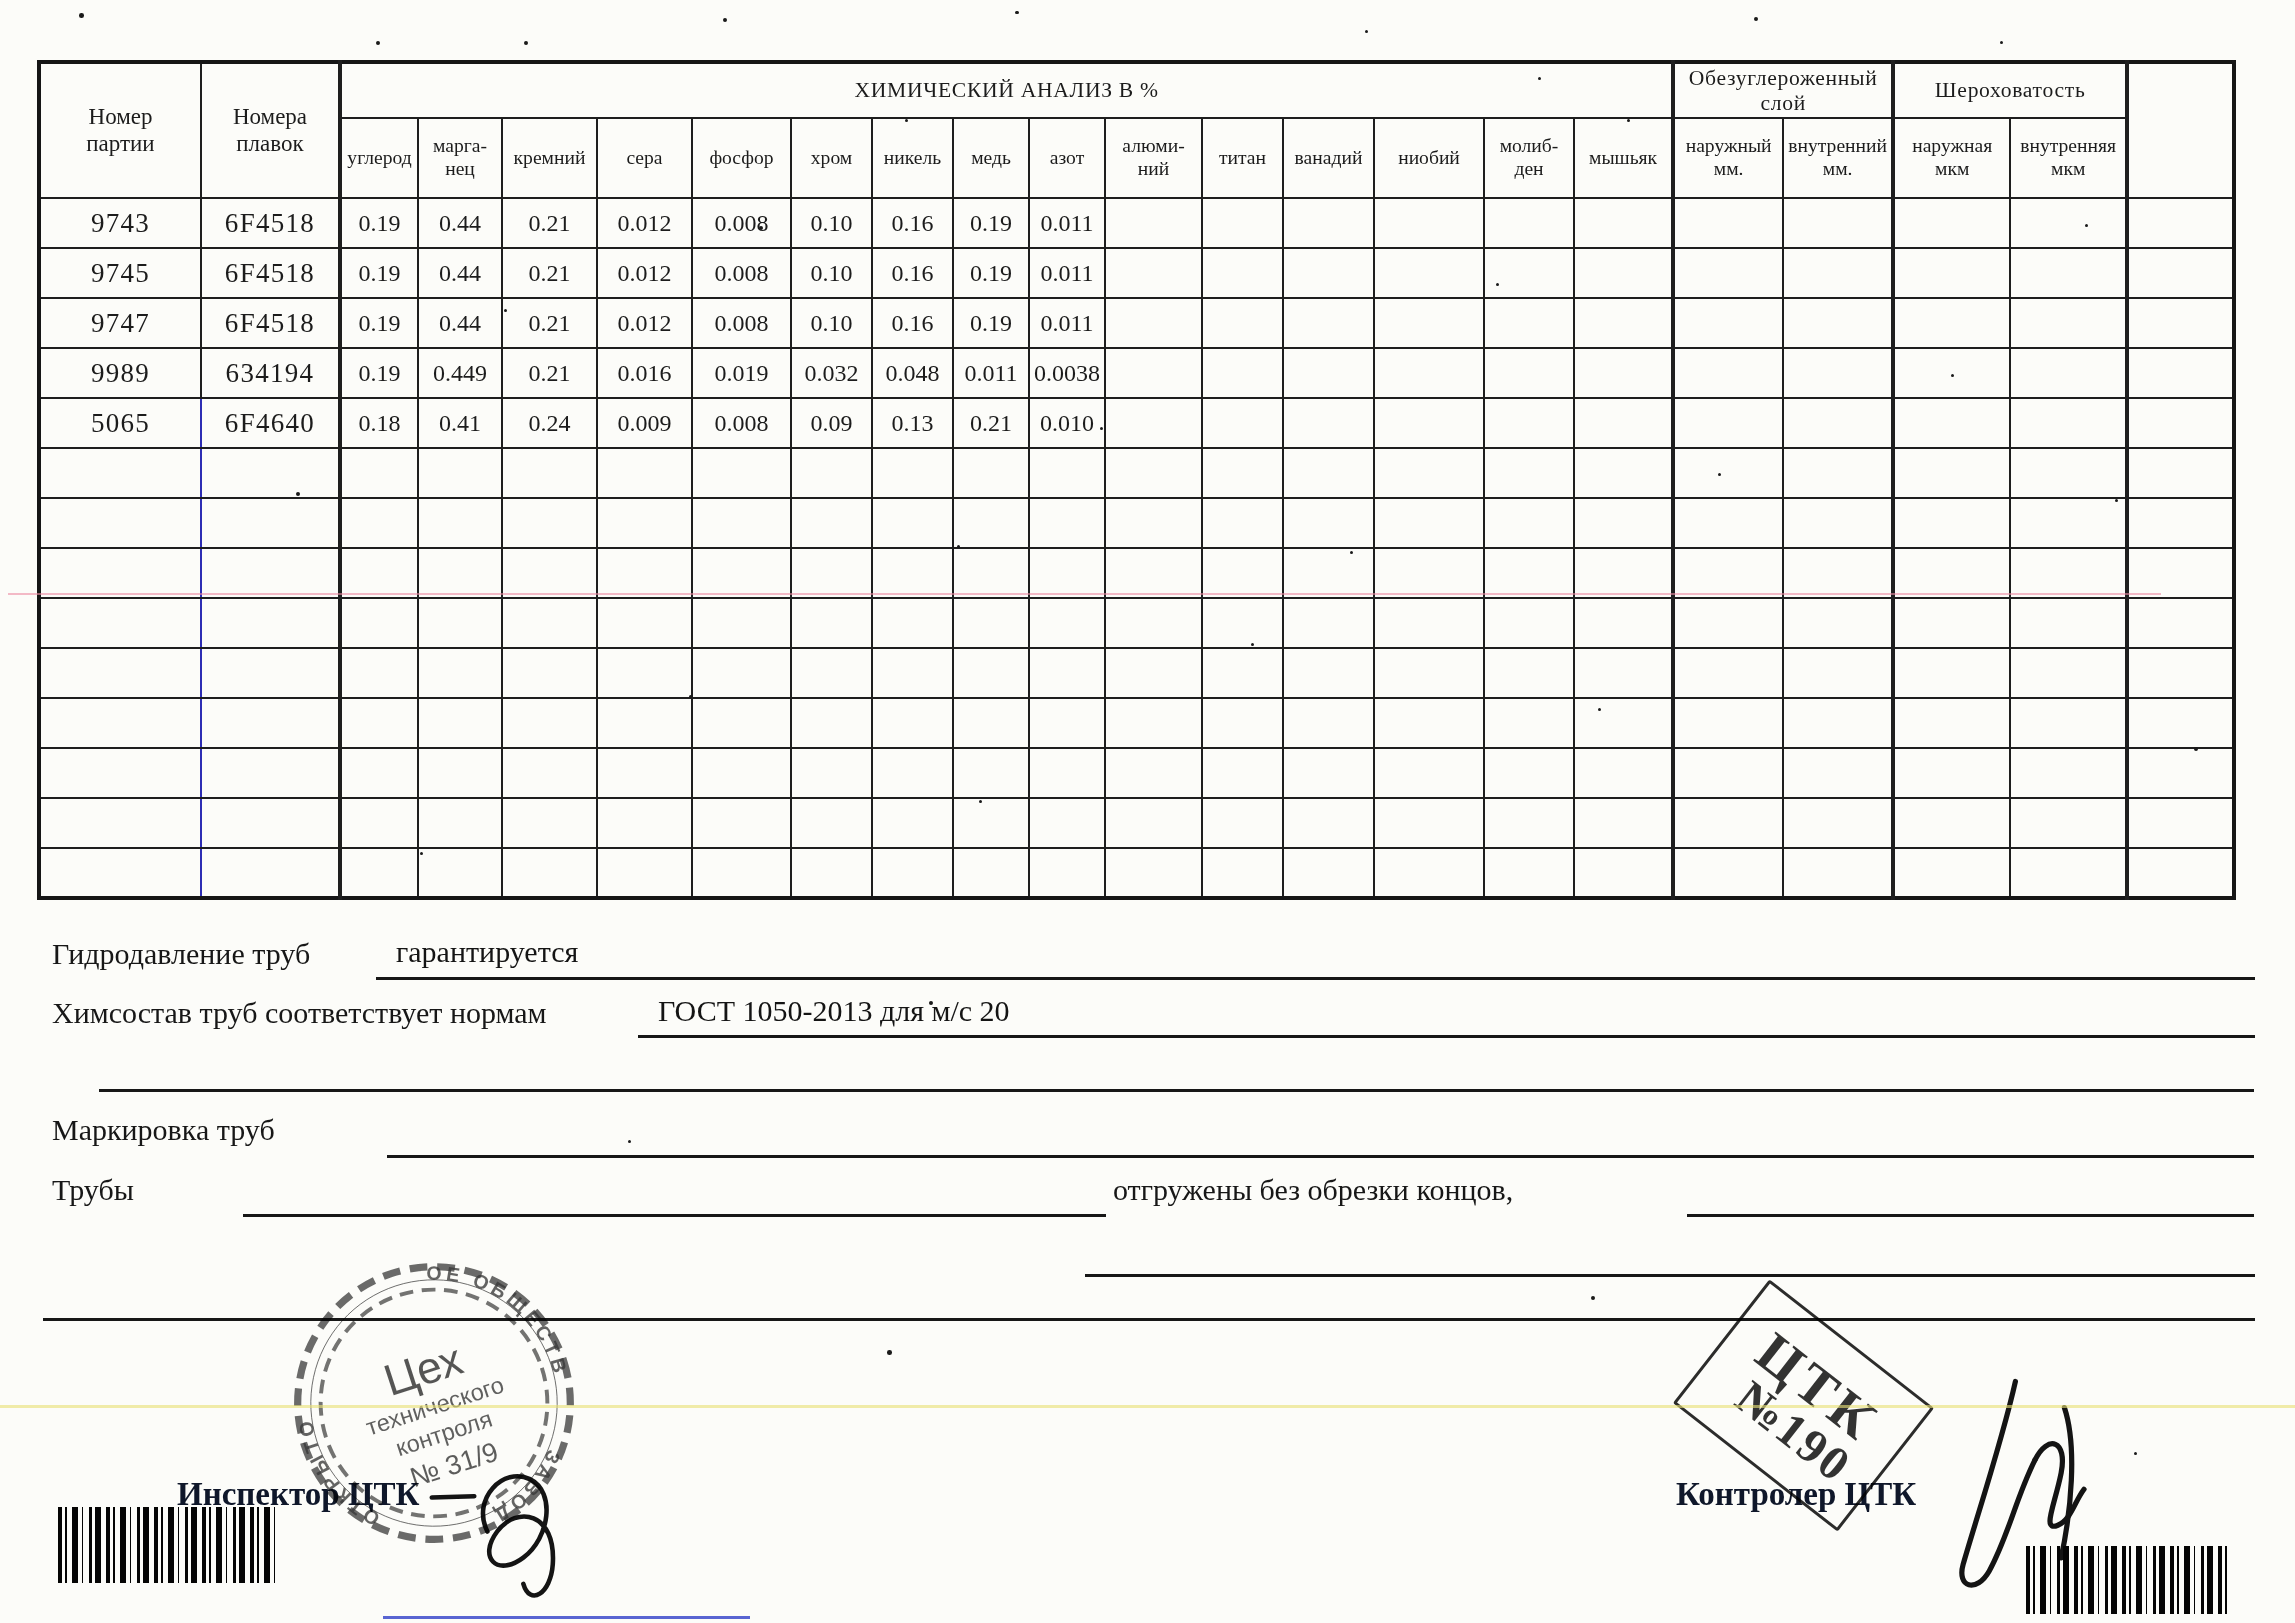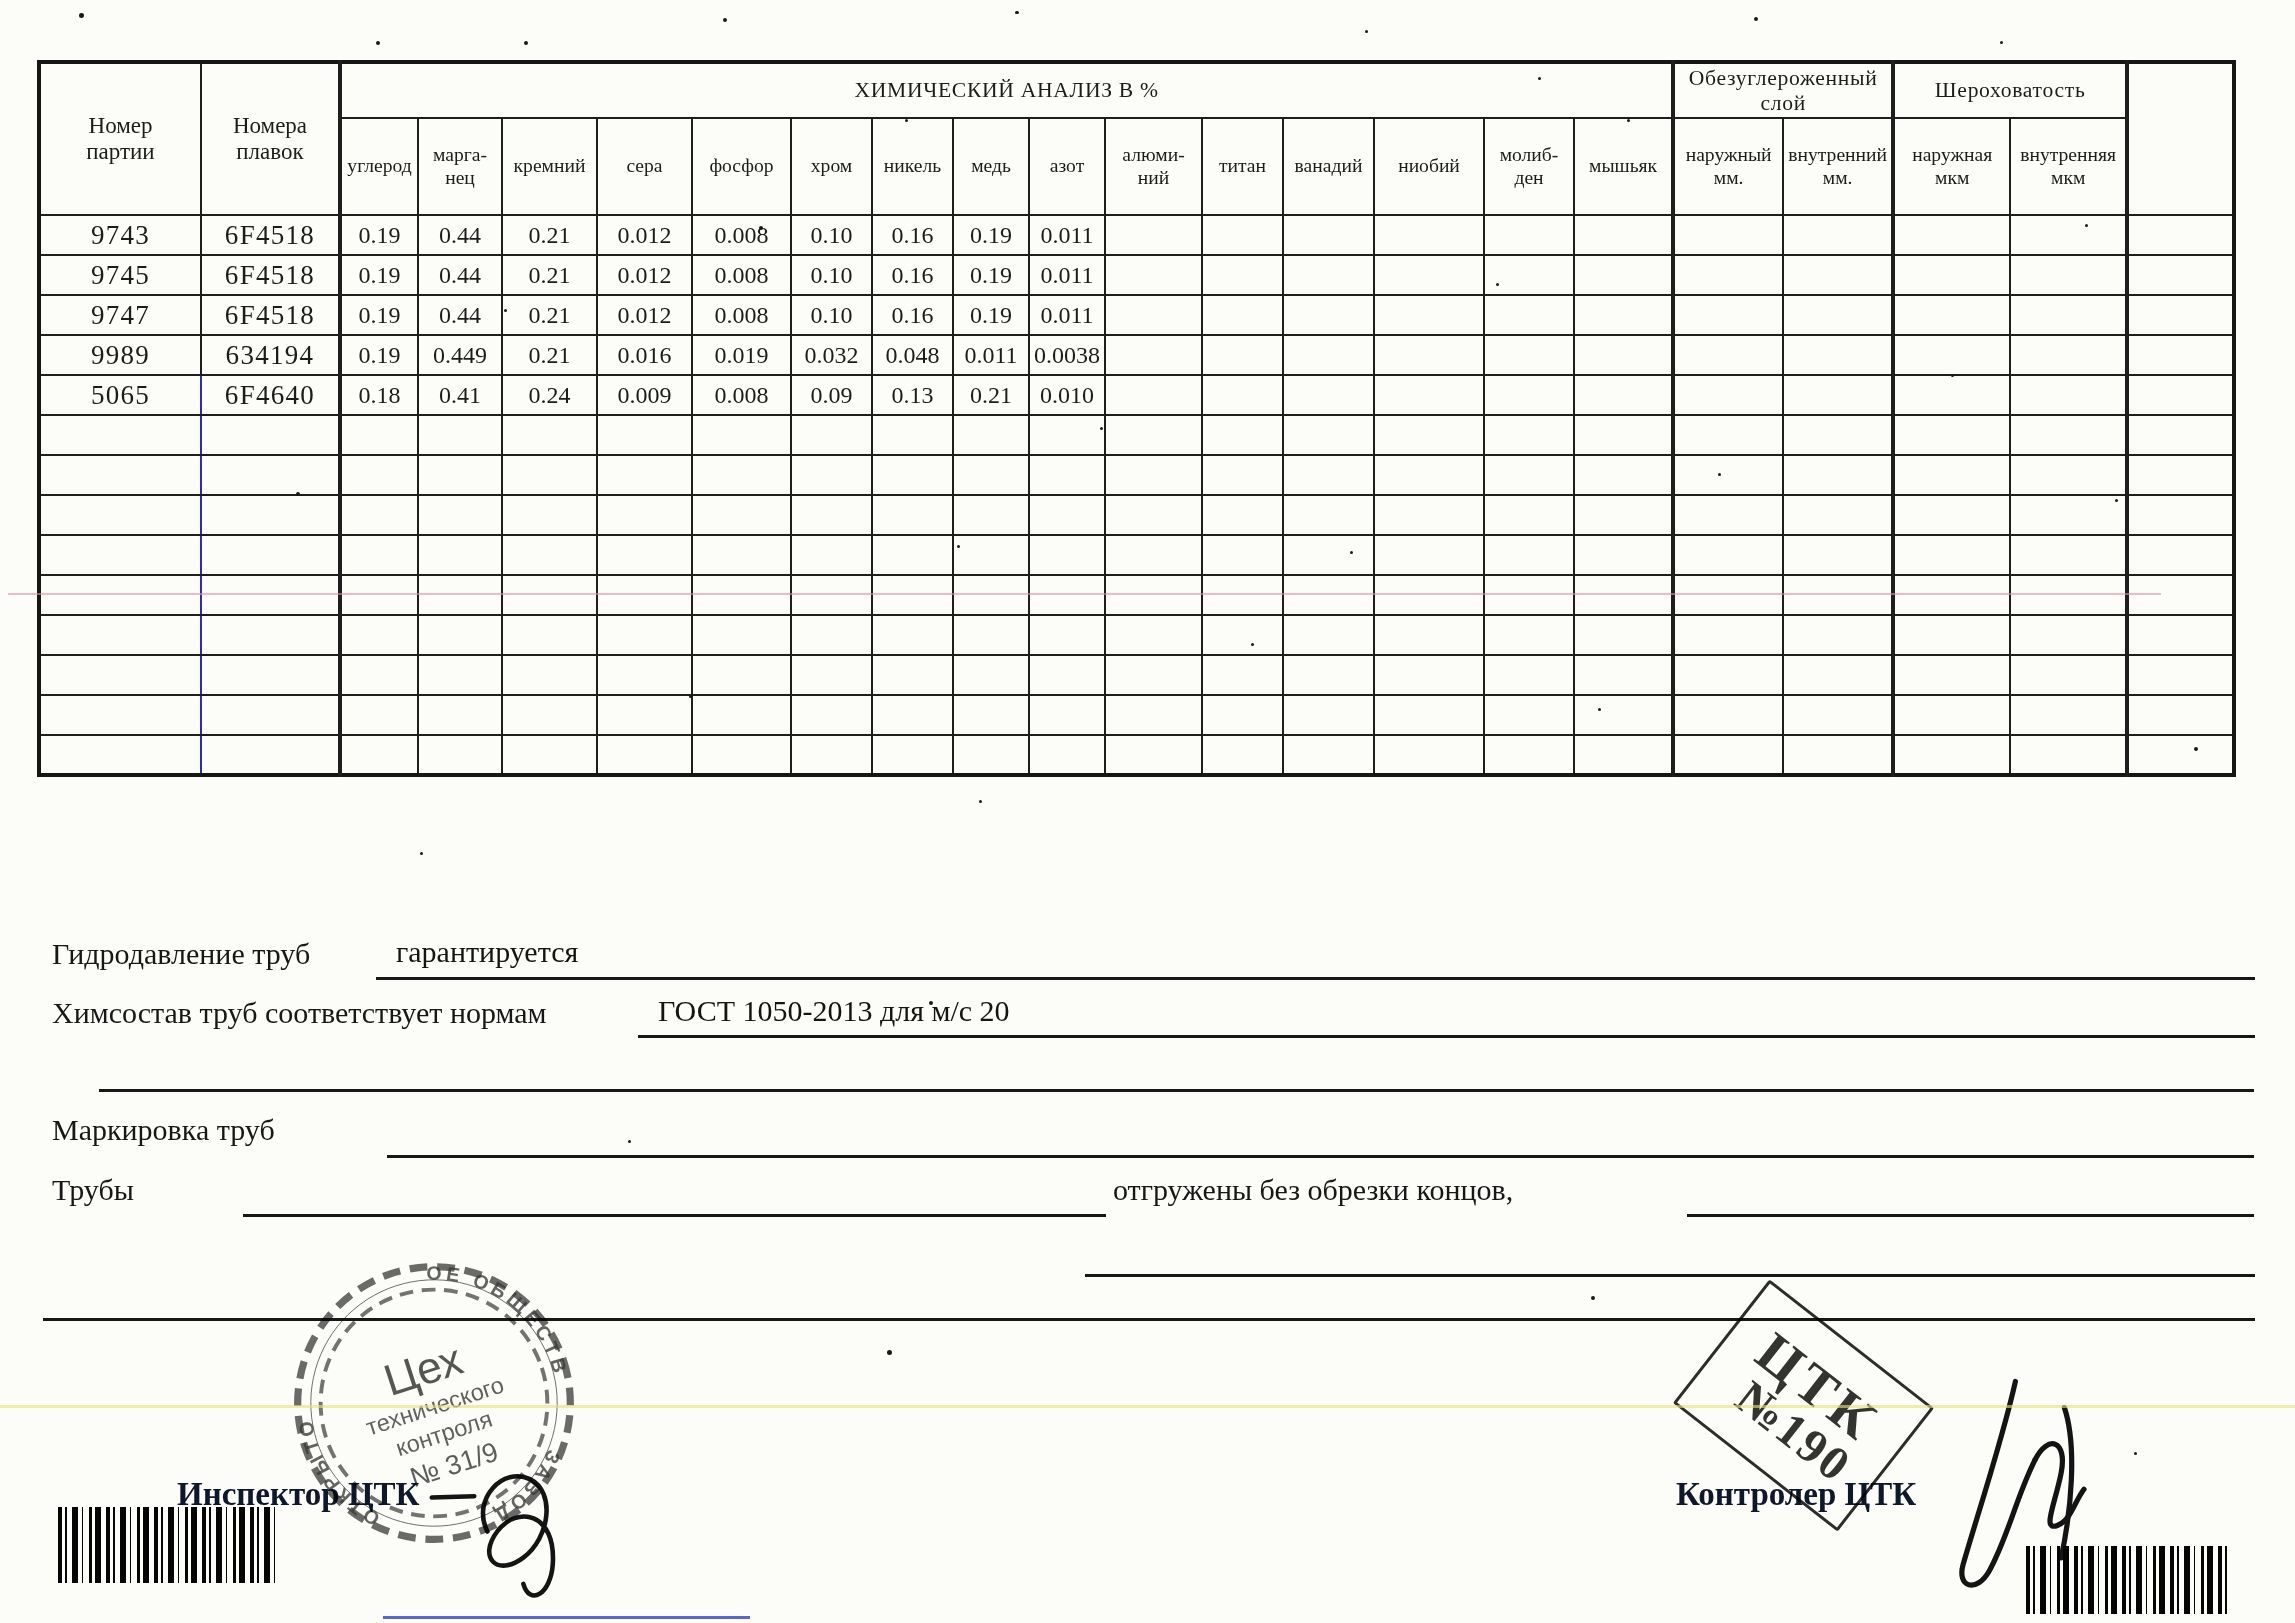--- a/index.html
+++ b/index.html
@@ -14,22 +14,22 @@
   table.main{
     position:absolute;left:37px;top:60px;width:2194px;
     border-collapse:collapse;table-layout:fixed;
     border:4.6px solid #161616;
   }
   table.main th,table.main td{
     border:2px solid #1e1e1e;padding:0;text-align:center;vertical-align:middle;
     overflow:hidden;
   }
   thead tr.r1{height:56px;}
-  thead tr.r2{height:97px;}
-  tbody tr{height:40px;}
+  thead tr.r2{height:80px;}
+  tbody tr{height:50px;}
   .hc{font-size:21.6px;font-weight:normal;line-height:1.15;}
   .hc.big{font-size:23px;}
   .hc.group{font-size:21.6px;letter-spacing:0.7px;}
   .hc.sub{font-size:19.6px;}
   .pre{white-space:pre-line;}
   .sep-l{border-left-width:4.6px !important;}
   thead th{border-bottom-width:2.6px;}
   td.dc{font-size:24px;}
   td.id-col{font-size:27px;letter-spacing:1.3px;}
   

